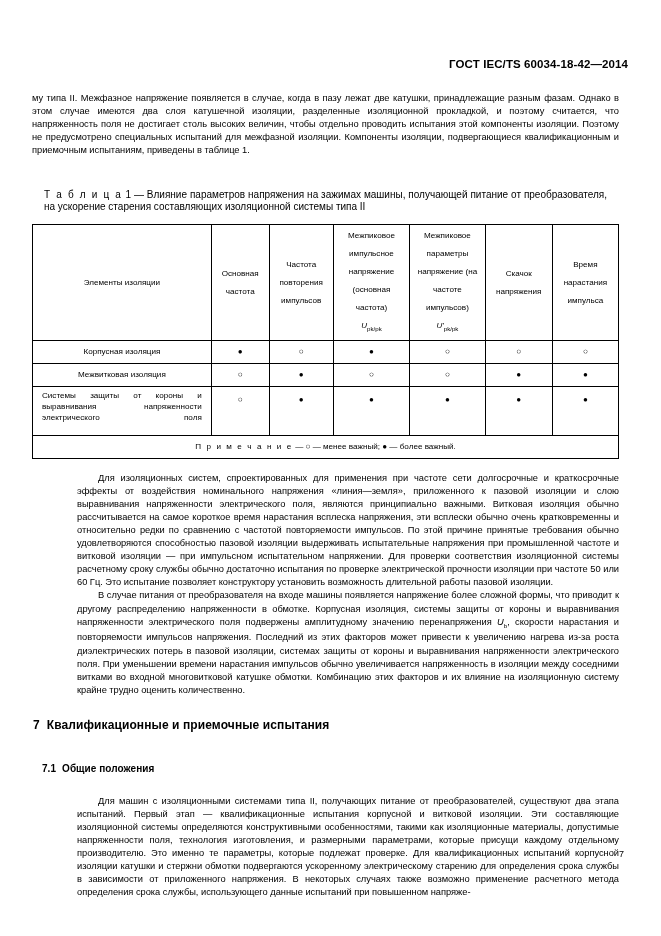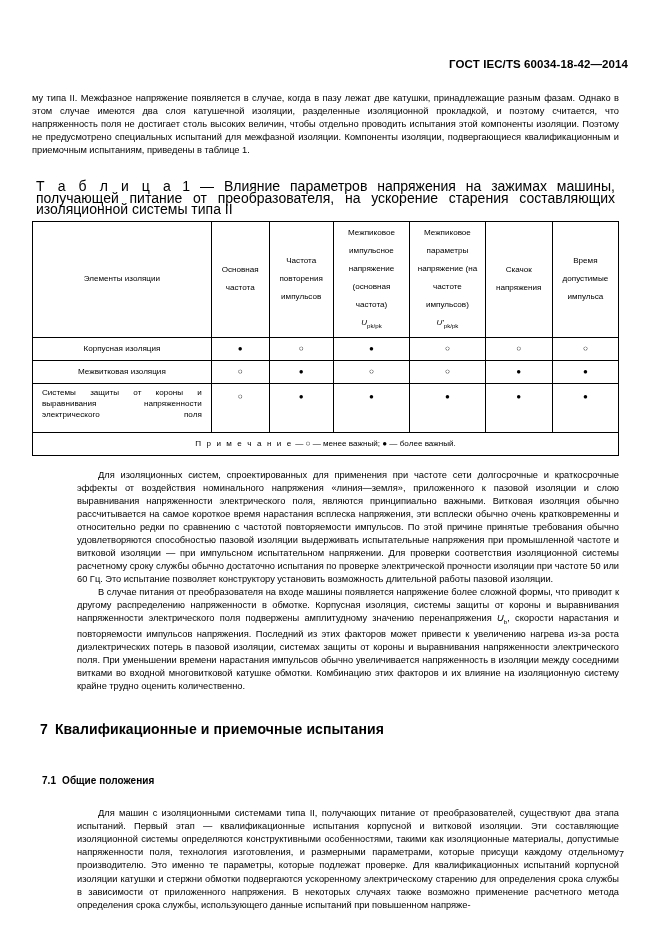--- a/index.html
+++ b/index.html
@@ -45,24 +45,24 @@
   }
   p.indent {
     text-indent: 21px;
     margin-left: 45px;
   }
   .gap-sm { height: 11px; }
   .gap-md { height: 13px; }
   .gap-lg { height: 20px; }
 
   .tbl-caption {
-    font-size: 14px;
+    font-size: 10px;
     line-height: 11.6px;
     text-align: justify;
-    margin: 4px;
+    margin: 12px;
   }
   .tbl-caption .sp {
     letter-spacing: 1.6px;
   }
 
   table.t1 {
     border-collapse: collapse;
     width: 587px;
     margin-top: 5px;
     table-layout: fixed;
@@ -108,23 +108,23 @@
   .var { font-style: italic; }
   .var sub {
     font-size: 6.2px;
     font-style: normal;
     letter-spacing: 0;
   }
   .uvar { font-style: italic; }
   .uvar sub { font-size: 6.1px; font-style: normal; }
 
   h2.sec {
-    font-size: 14px;
+    font-size: 12px;
     font-weight: bold;
-    margin: 8px;
+    margin: 1px;
     letter-spacing: 0.1px;
   }
   h2.sec .num { margin-right: 7px; }
   h3.subsec {
     font-size: 10px;
     font-weight: bold;
     margin: 10px;
     letter-spacing: 0.05px;
   }
   h3.subsec .num { margin-right: 6px; }
@@ -168,21 +168,21 @@
           <td>Частота повторения импульсов</td>
           <td>
             <span>Межпиковое импульсное напряжение (основная частота)</span><br>
             <span class="uvar"><span>U</span><sub>pk/pk</sub></span>
           </td>
           <td>
             <span>Межпиковое параметры напряжение (на частоте импульсов)</span><br>
             <span class="uvar"><span>U'</span><sub>pk/pk</sub></span>
           </td>
           <td>Скачок напряжения</td>
-          <td>Время допустимые импульса</td>
+          <td>Время нарастания импульса</td>
         </tr>
       </thead>
       <tbody>
         <tr>
           <td class="first-col">Корпусная изоляция</td>
           <td class="mark">●</td>
           <td class="mark">○</td>
           <td class="mark">●</td>
           <td class="mark">○</td>
           <td class="mark">○</td>

